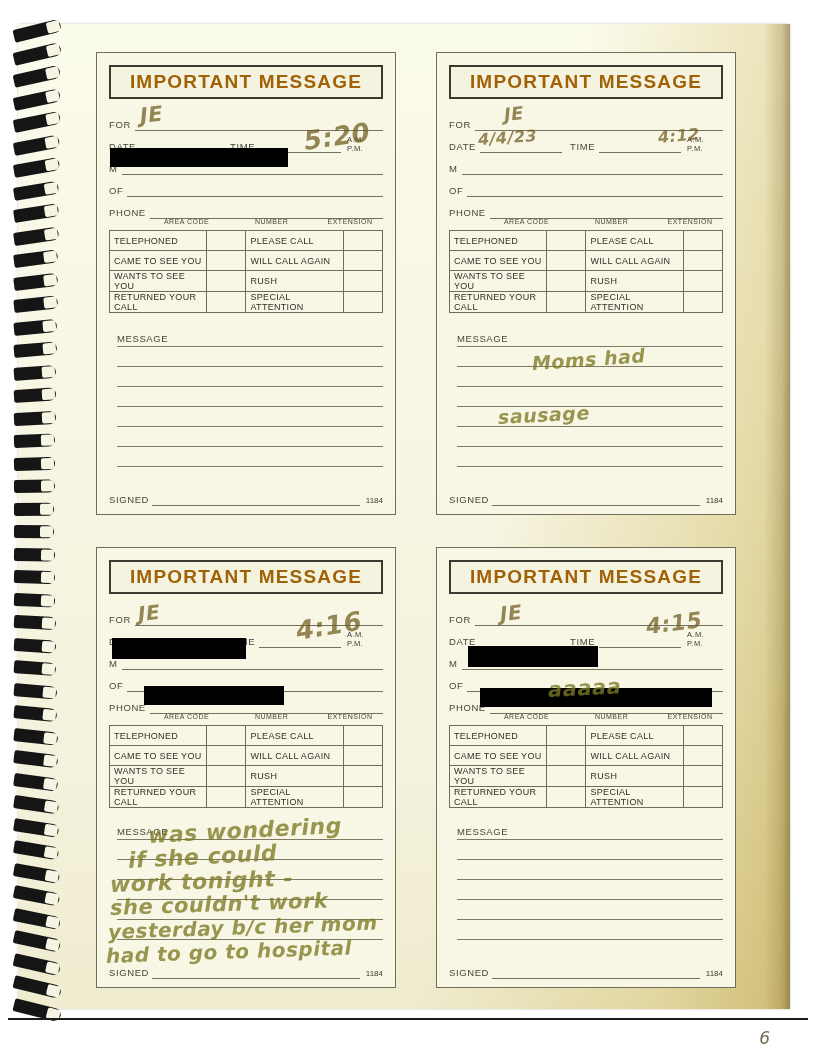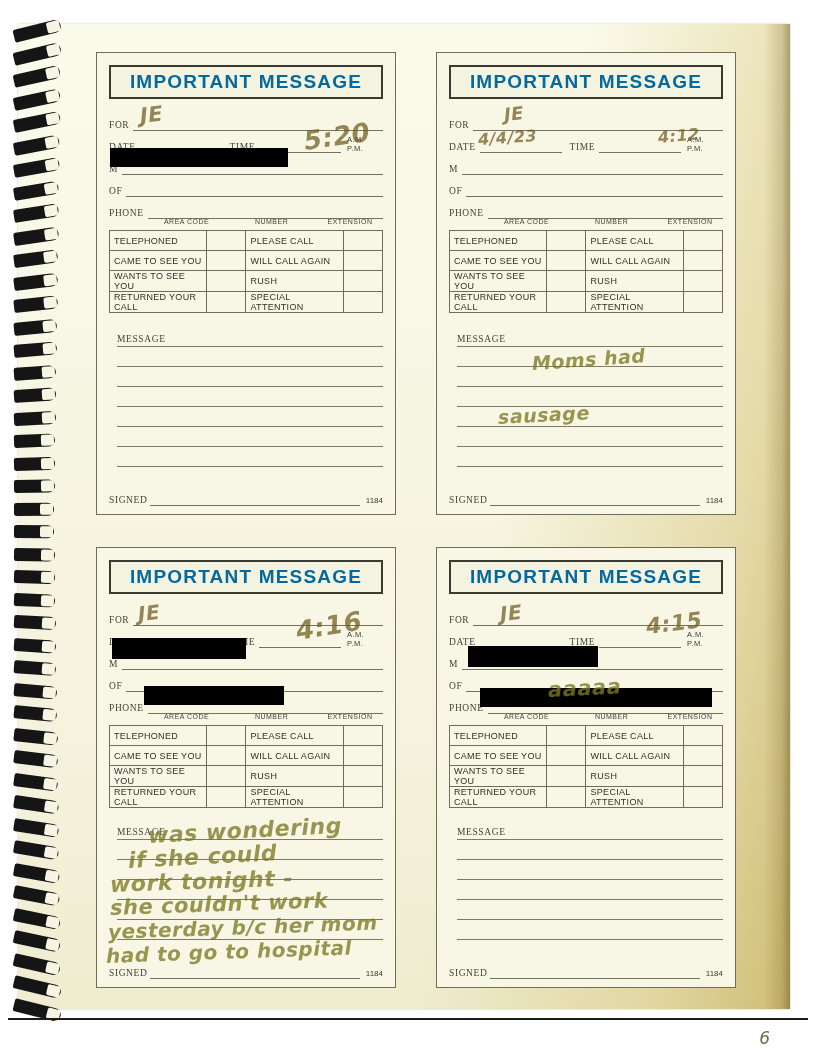--- a/index.html
+++ b/index.html
@@ -97,39 +97,38 @@
     display: flex;
     align-items: center;
     justify-content: center;
     background: #f4f3df;
   }
   .title-box .title-text {
     font-family: "Liberation Sans", sans-serif;
     font-weight: bold;
     font-size: 19px;
     letter-spacing: 1.2px;
-    color: #0369a1;
+    color: #a16207;
   }
 
   .row {
     position: relative;
     display: flex;
     align-items: flex-end;
     height: 22px;
     font-size: 9.5px;
     color: #3a3a30;
     letter-spacing: 0.4px;
   }
   .lbl {
     font-size: 9.5px;
     color: #44443a;
     letter-spacing: 0.6px;
     padding-bottom: 1px;
     white-space: nowrap;
-    font-family: Liberation Serif, serif;
   }
   .line {
     flex: 1;
     border-bottom: 1px solid #74725c;
     height: 15px;
     margin-left: 4px;
     position: relative;
   }
   .ampm {
     width: 36px;

